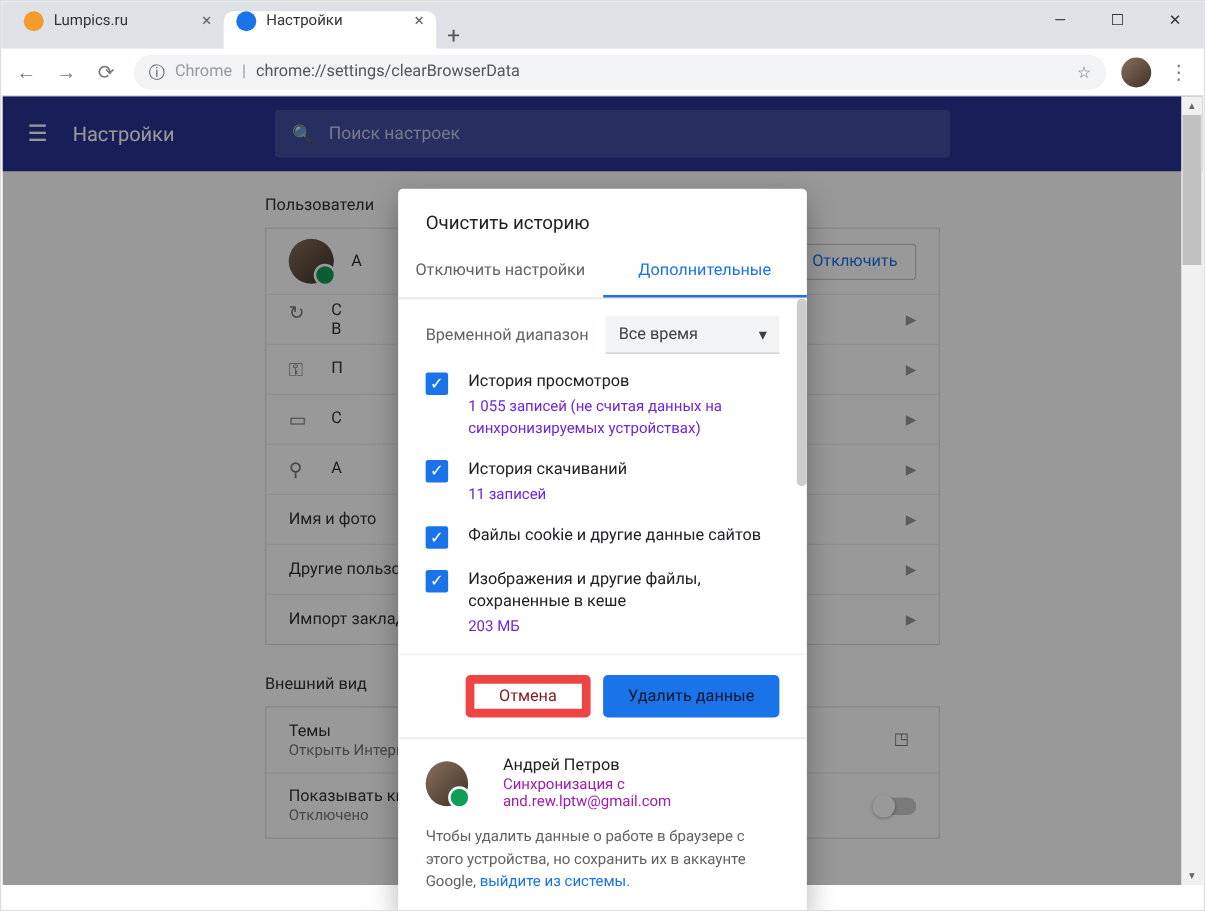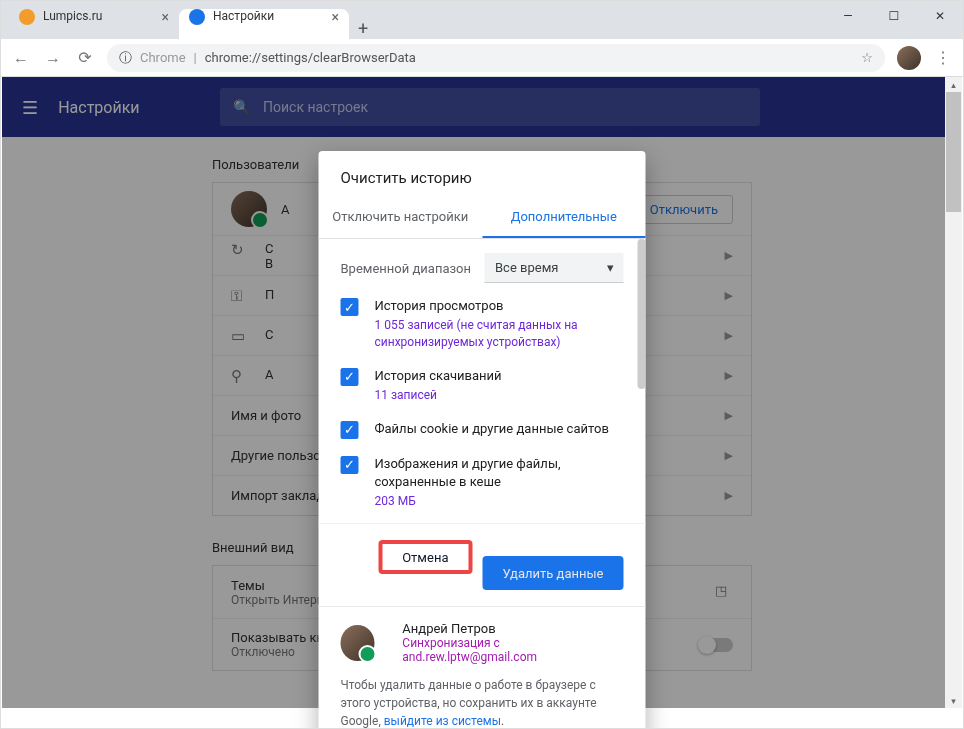--- a/index.html
+++ b/index.html
@@ -61,22 +61,22 @@
 .check-item { display: flex; gap: 16px; margin-bottom: 16px; align-items: flex-start; }
 .checkbox { width: 18px; height: 18px; border: 2px solid #5f6368; border-radius: 2px; flex-shrink: 0; margin-top: 1px; display:flex; align-items:center; justify-content:center; color:#fff; font-size:13px; }
 .checkbox.checked { background: #1a73e8; border-color: #1a73e8; }
 .check-main { font-size: 13px; color: #202124; line-height: 1.4; }
 .check-sub { font-size: 12px; color: #6d28d9; margin-top: 2px; line-height: 1.4; }
 .dialog-scroll { position:absolute; top:0; right:0; width:10px; height:100%; }
 .dialog-scroll-thumb { position:absolute; top:0; right:0; width:8px; height:150px; background:#ccc; border-radius:4px; }
 
 .dialog-actions { display: flex; justify-content: flex-end; gap: 10px; padding: 16px 22px; border-top: 1px solid #f0f0f0; margin-top: 4px; }
 .btn { height: 34px; padding: 0 20px; border-radius: 4px; font-size: 13px; display: flex; align-items: center; cursor: pointer; }
-.btn-cancel { background: #fff; color: #0f172a; border: 4px solid #ef4444; }
-.btn-primary { background: #1a73e8; color: #e5e5e5; border: none; margin-top: 16px; }
+.btn-cancel { background: #fff; color: #7f1d1d; border: 7px solid #ef4444; }
+.btn-primary { background: #1a73e8; color: #0f172a; border: none; }
 
 .user-footer { padding: 14px 22px 18px; border-top: 1px solid #e8e8e8; }
 .user-row { display: flex; align-items: center; gap: 28px; margin-bottom: 12px; }
 .user-avatar { width: 36px; height: 36px; border-radius: 50%; background: linear-gradient(135deg,#8b6f5c,#3d3228); position: relative; }
 .user-avatar::after { content:""; position:absolute; bottom:-2px; right:-2px; width:14px; height:14px; background:#0f9d58; border-radius:50%; border:2px solid #fff; }
 .user-name { font-size: 13px; color: #202124; }
 .user-sync { font-size: 12px; color: #a21caf; }
 .footer-note { font-size: 12px; color: #5f6368; line-height: 1.5; }
 .footer-note a { color: #1a73e8; text-decoration: none; }
 

